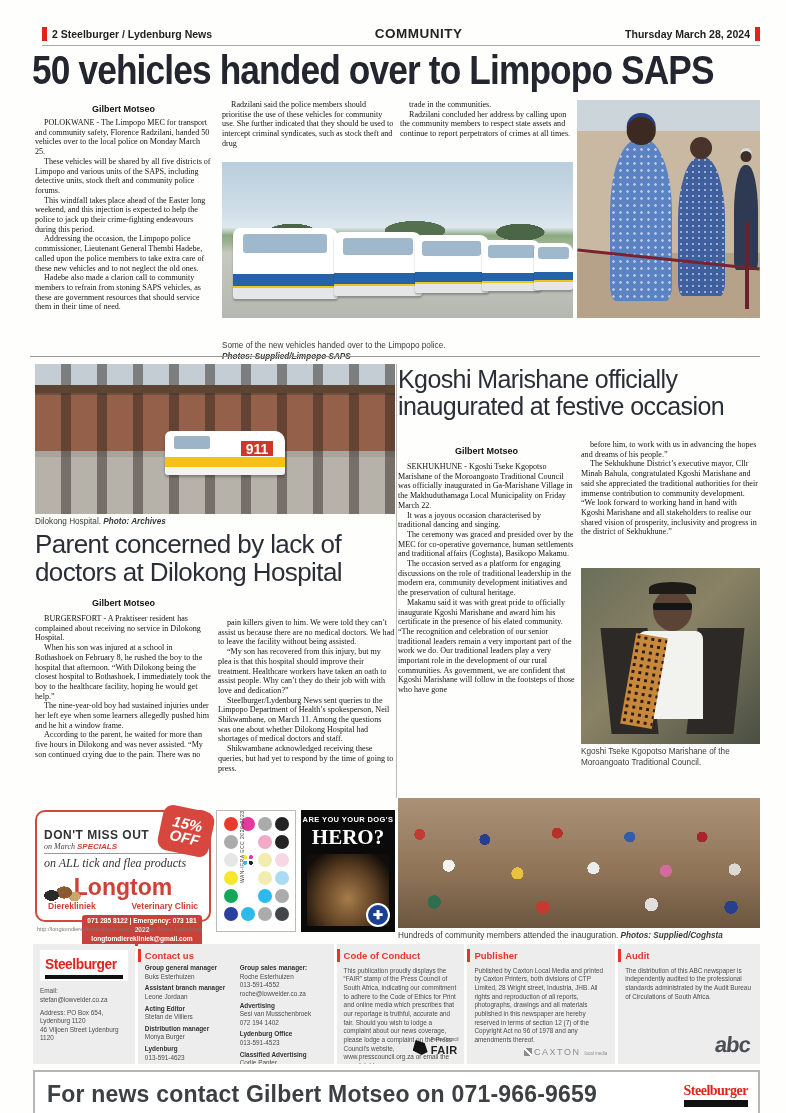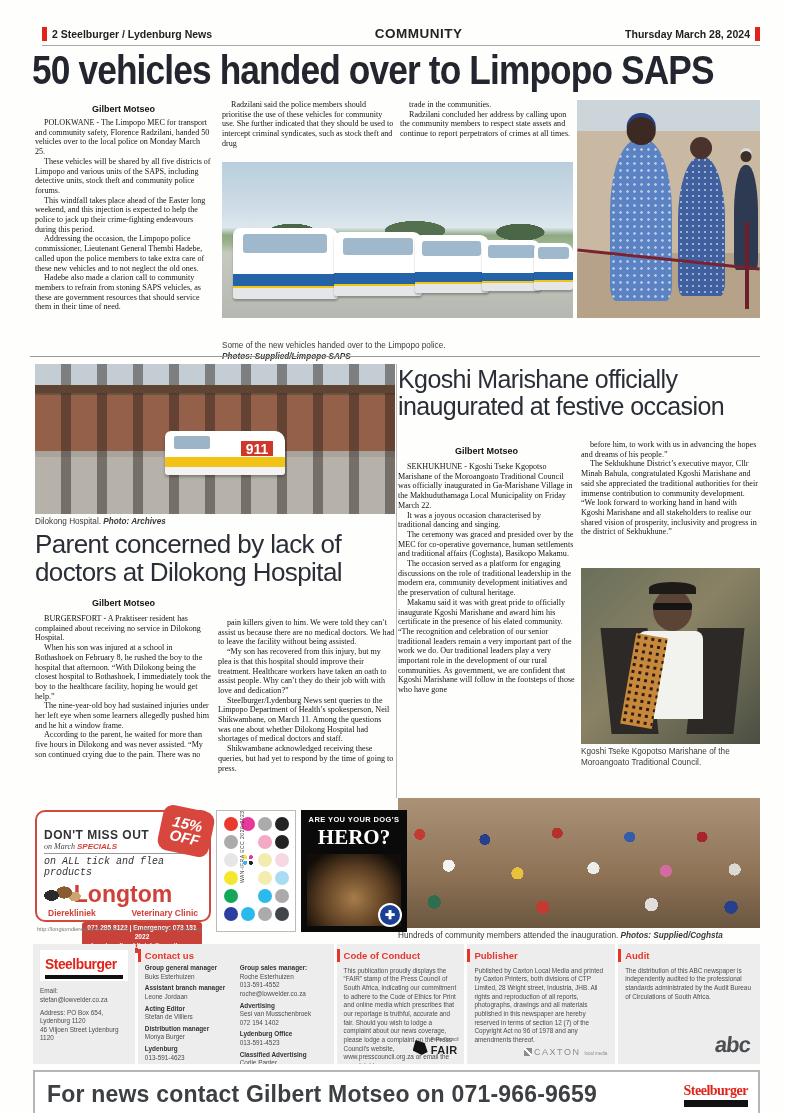--- a/index.html
+++ b/index.html
@@ -117,21 +117,21 @@
         radial-gradient(11px 11px at 92% 84%, #27408b 60%, transparent 61%),
         linear-gradient(180deg,#ab9276 0%,#8d7256 60%,#6b5640 100%); }
 
   
   .ad-longtom { position:absolute; left:35px; top:810px; width:176px; height:112px;
       border:2px solid #d0493f; border-radius:10px; background:#fff; padding:16px 7px;
       font-family:"Liberation Sans", sans-serif; }
   .lt-l1 { font-weight:bold; font-size:12px; color:#333; letter-spacing:.5px; }
   .lt-l2 { font-family:"Liberation Serif", serif; font-style:italic; font-size:8px; color:#444; }
   .lt-l2 b { color:#cf4038; font-family:"Liberation Sans",sans-serif; }
-  .lt-l3 { font-family:Liberation Mono, monospace; font-style:italic; font-size:10px; color:#333;
+  .lt-l3 { font-family:Liberation Serif, serif; font-style:italic; font-size:12px; color:#333;
       border-top:1px solid #999; margin-top:2px; padding-top:2px; }
   .lt-badge { position:absolute; top:-4px; right:-3px; width:52px; height:46px; background:#d8473d;
       border-radius:10px; transform:rotate(12deg); color:#fff; font-weight:bold; font-size:15px;
       font-style:italic; line-height:.95; display:flex; align-items:center; justify-content:center;
       text-align:center; }
   .lt-name { color:#cf4038; font-weight:bold; font-size:23px; text-align:center; margin-top:3px; }
   .lt-subs { display:flex; justify-content:space-between; color:#cf4038; font-weight:bold;
       font-size:8.5px; padding:0 4px; }
   .lt-phone { margin-top:4px; margin-left:38px; background:#c9423a; color:#fff; font-weight:bold;
       font-size:6.6px; text-align:center; border-radius:3px; padding:2px 1px; line-height:1.35; }
@@ -151,21 +151,21 @@
   .dot-mini { width:14px; height:14px;
       background:
         radial-gradient(2.2px 2.2px at 30% 30%, #f6e62e 90%, transparent),
         radial-gradient(2.2px 2.2px at 70% 30%, #e5399b 90%, transparent),
         radial-gradient(2.2px 2.2px at 30% 70%, #2cb9ec 90%, transparent),
         radial-gradient(2.2px 2.2px at 70% 70%, #232323 90%, transparent); }
   .dots-label { position:absolute; left:22px; top:72px; transform:rotate(-90deg);
       transform-origin:left top; font-family:"Liberation Sans",sans-serif; font-size:5px;
       color:#333; white-space:nowrap; letter-spacing:.5px; }
 
-  .ad-dog { position:absolute; left:301px; top:810px; width:106px; height:122px; background:#0a0a0a;
+  .ad-dog { position:absolute; left:301px; top:810px; width:94px; height:122px; background:#0a0a0a;
       color:#fff; text-align:center; font-family:"Liberation Sans",sans-serif; padding-top:5px; }
   .dog-l1 { font-size:7.5px; font-weight:bold; letter-spacing:.4px; }
   .dog-l2 { font-family:"Liberation Serif",serif; font-weight:bold; font-size:21px; margin-top:1px; }
   .dog-img { position:absolute; left:6px; right:6px; top:44px; bottom:6px;
       background:radial-gradient(60% 75% at 50% 62%, #a67c4a 0%, #5a3d22 60%, #120d08 100%); }
   .dog-badge { position:absolute; right:5px; bottom:5px; width:24px; height:24px; border-radius:50%;
       background:#1b3f94; border:2px solid #fff; color:#fff; font-size:12px; font-weight:bold;
       display:flex; align-items:center; justify-content:center; }
 
   

